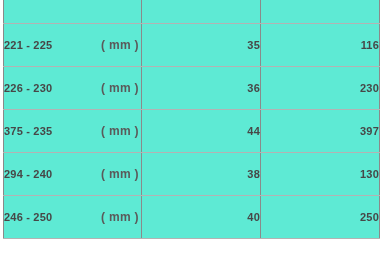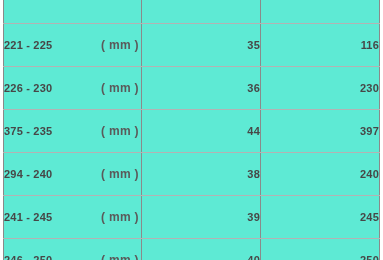--- a/index.html
+++ b/index.html
@@ -135,31 +135,23 @@
         <td class="cell-center">44</td>
         <td class="cell-center">397</td>
       </tr>
 
       <tr>
         <td class="cell-range">
           <span class="range-text">294 - 240</span>
           <span class="unit-text">( mm )</span>
         </td>
         <td class="cell-center">38</td>
-        <td class="cell-center">240</td>
+        <td class="cell-center">130</td>
       </tr>
 
-      <tr>
-        <td class="cell-range">
-          <span class="range-text">241 - 245</span>
-          <span class="unit-text">( mm )</span>
-        </td>
-        <td class="cell-center">39</td>
-        <td class="cell-center">245</td>
-      </tr>
 
       <tr>
         <td class="cell-range">
           <span class="range-text">246 - 250</span>
           <span class="unit-text">( mm )</span>
         </td>
         <td class="cell-center">40</td>
         <td class="cell-center">250</td>
       </tr>
 

